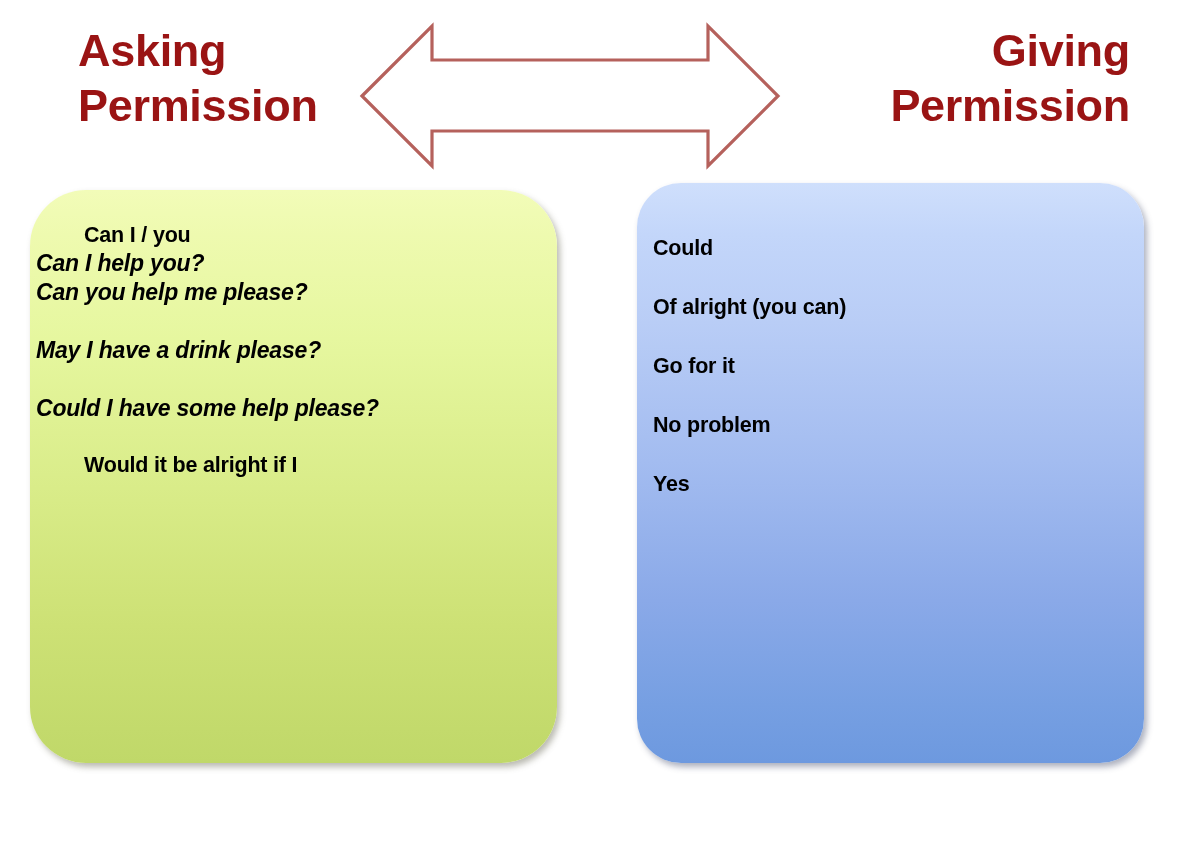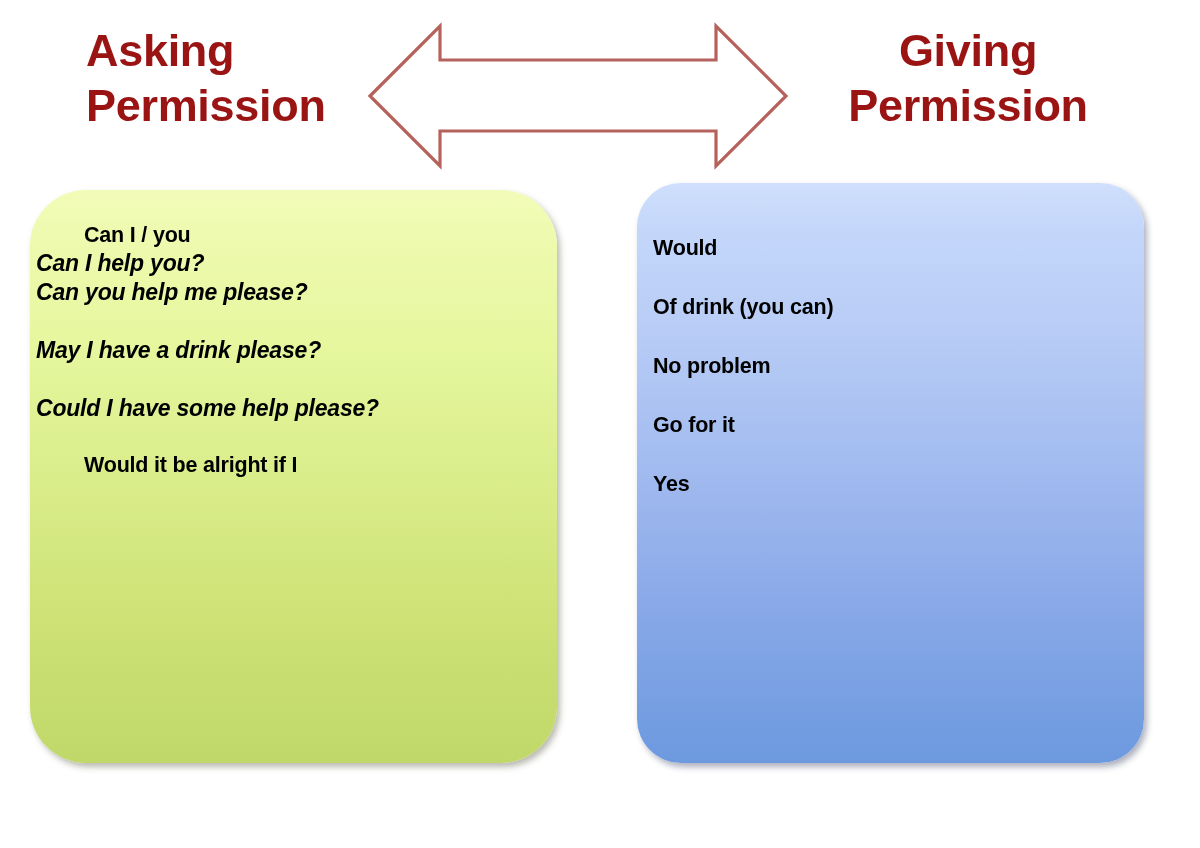--- a/index.html
+++ b/index.html
@@ -11,21 +11,21 @@
     width: 1200px;
     height: 848px;
     position: relative;
     overflow: hidden;
     font-family: "Liberation Sans", sans-serif;
   }
 
   
   #header-band {
     position: absolute;
-    left: 12px;
+    left: 4px;
     top: 0;
     width: 1028px;
     height: 185px;
   }
 
   .heading {
     position: absolute;
     color: #9a1414;
     font-family: "Liberation Sans", sans-serif;
     font-weight: bold;
@@ -37,21 +37,21 @@
   #heading-asking {
     left: 74px;
     top: 24px;
     width: 290px;
     text-align: left;
   }
   #heading-giving {
     left: 786px;
     top: 24px;
     width: 340px;
-    text-align: center;
+    text-align: right;
   }
 
   #arrow-svg {
     position: absolute;
     left: 350px;
     top: 14px;
     width: 432px;
     height: 162px;
   }
 
@@ -181,18 +181,18 @@
   </div>
 
 
   <div class="ask-group">
     <div class="ask-head">Would it be alright if I</div>
   </div>
 
 </div>
 
 <div id="giving-list">
-  <div class="give-item">Would</div>
-  <div class="give-item">Of drink (you can)</div>
+  <div class="give-item">Could</div>
+  <div class="give-item">Of alright (you can)</div>
+  <div class="give-item">Go for it</div>
   <div class="give-item">No problem</div>
-  <div class="give-item">Go for it</div>
   <div class="give-item">Yes</div>
 </div>
 
 </body></html>

